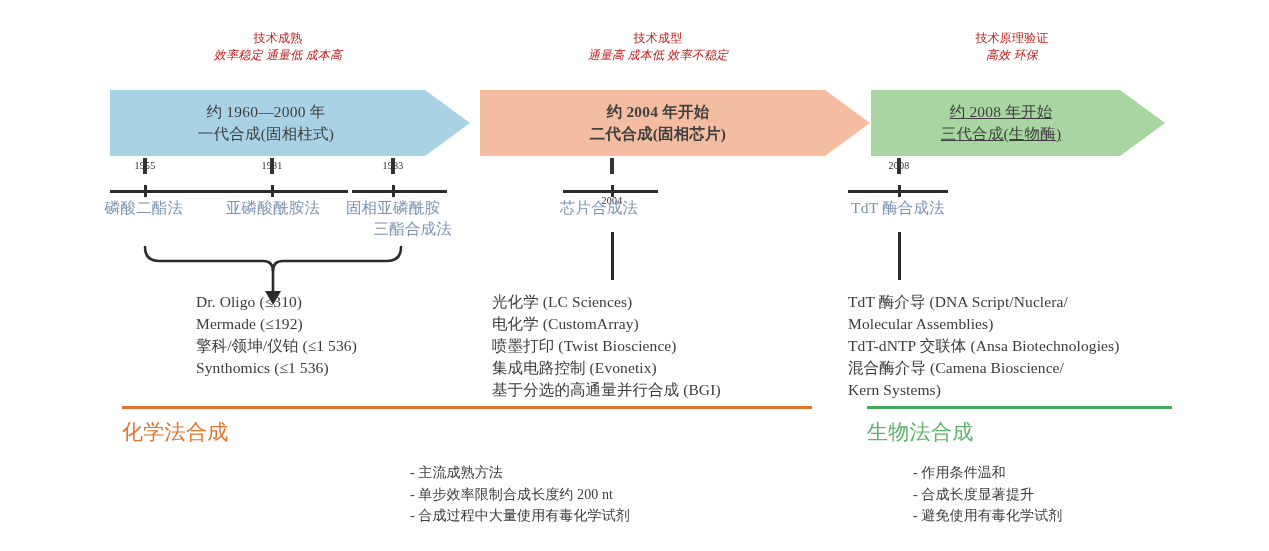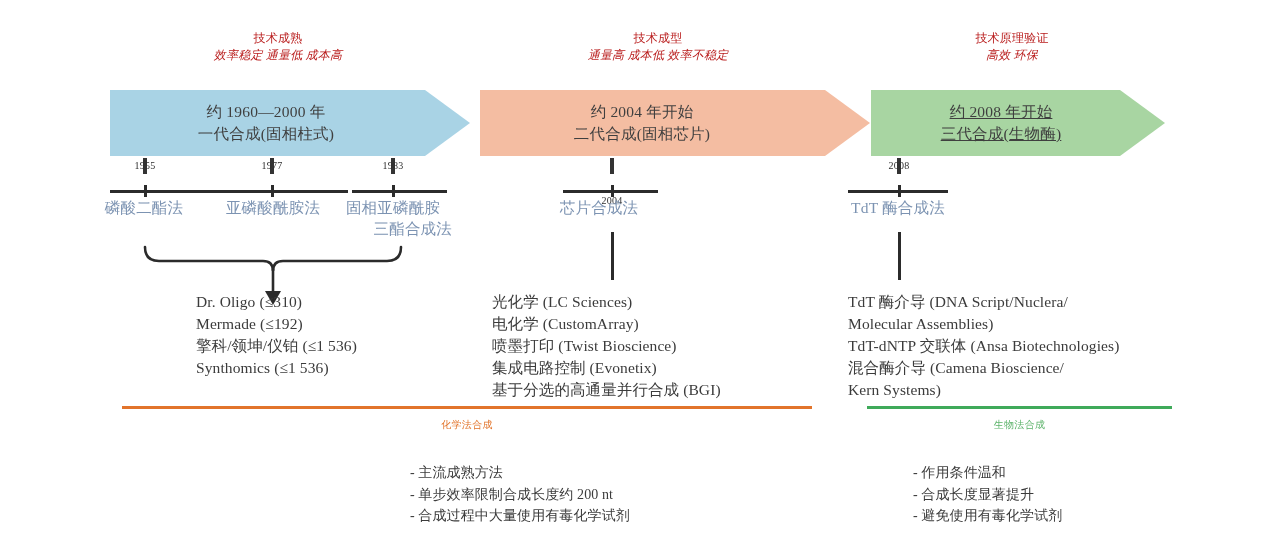--- a/index.html
+++ b/index.html
@@ -83,22 +83,22 @@
     font-size: 15.5px;
     line-height: 1.42;
     color: #3b3b3b;
     letter-spacing: 0.1px;
   }
   .detail-list div { white-space: nowrap; }
 
   
   .cat-rule { height: 2.5px; }
   .cat-title {
-    text-align: center;
-    font-size: 10px;
+    text-align: left;
+    font-size: 21px;
     letter-spacing: 0.3px;
   }
   .bullet-list {
     font-size: 14px;
     line-height: 1.55;
     color: #3b3b3b;
     letter-spacing: 0.1px;
   }
   .bullet-list div { white-space: nowrap; }
 
@@ -133,42 +133,42 @@
     <polygon points="791,0 1040,0 1085,33 1040,66 791,66" fill="#a8d5a2"></polygon>
   </svg>
 
   <div class="abs era-arrow" style="left:106px; top:92px; width:320px; height:62px;">
     <span class="arrow-text">
       <span class="arr-line">约 1960—2000 年</span>
       <span class="arr-line">一代合成(固相柱式)</span>
     </span>
   </div>
 
-  <div class="abs era-arrow" style="left:468px; top:92px; width:348px; height:62px;">
+  <div class="abs era-arrow" style="left:484px; top:92px; width:348px; height:62px;font-weight:bold;">
     <span class="arrow-text">
       <span class="arr-line">约 2004 年开始</span>
       <span class="arr-line">二代合成(固相芯片)</span>
     </span>
   </div>
 
   <div class="abs era-arrow" style="left:872px; top:92px; width:258px; height:62px;text-decoration:underline;">
     <span class="arrow-text">
       <span class="arr-line">约 2008 年开始</span>
       <span class="arr-line">三代合成(生物酶)</span>
     </span>
   </div>
 
   <div class="abs tick" style="left:143px; top:158px; height:16px;"></div>
   <div class="abs tick" style="left:270px; top:158px; height:16px;"></div>
   <div class="abs tick" style="left:391px; top:158px; height:16px;"></div>
   <div class="abs tick" style="left:610px; top:158px; height:16px;"></div>
   <div class="abs tick" style="left:897px; top:158px; height:16px;"></div>
 
   <div class="abs year-label" style="left:113px; top:160px; width:64px;">1955</div>
-  <div class="abs year-label" style="left:240px; top:160px; width:64px;">1977</div>
+  <div class="abs year-label" style="left:240px; top:160px; width:64px;">1981</div>
   <div class="abs year-label" style="left:361px; top:160px; width:64px;">1983</div>
   <div class="abs year-label" style="left:580px; top:160px; width:64px;margin-top:35px;">2004</div>
   <div class="abs year-label" style="left:867px; top:160px; width:64px;">2008</div>
 
   <div class="abs hrule" style="left:110px; top:190px; width:155px;"></div>
   <div class="abs hrule" style="left:228px; top:190px; width:120px;"></div>
   <div class="abs hrule" style="left:352px; top:190px; width:95px;"></div>
   <div class="abs hrule" style="left:563px; top:190px; width:95px;"></div>
   <div class="abs hrule" style="left:848px; top:190px; width:100px;"></div>
 

